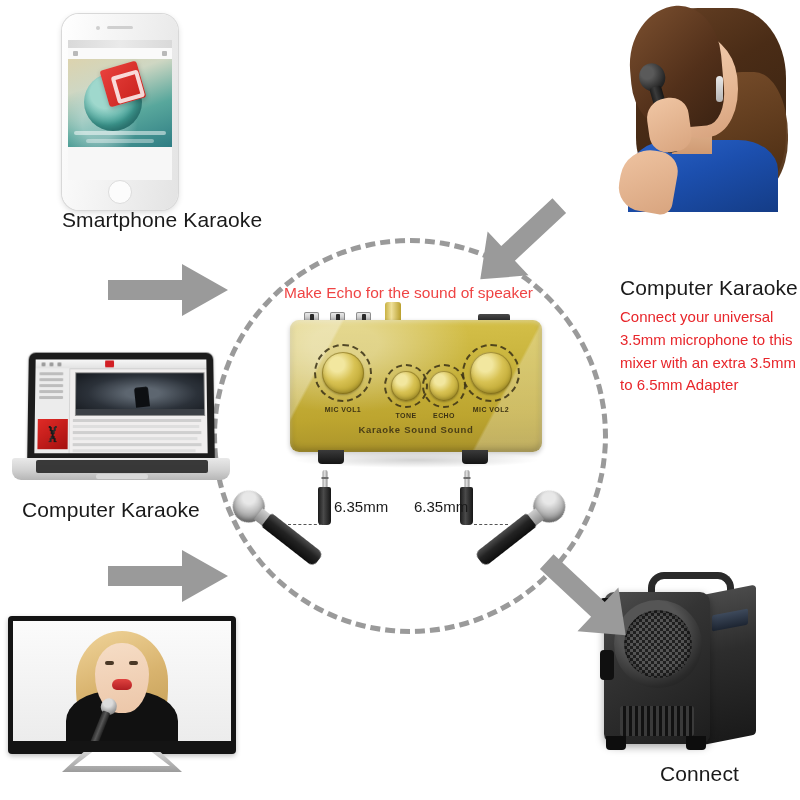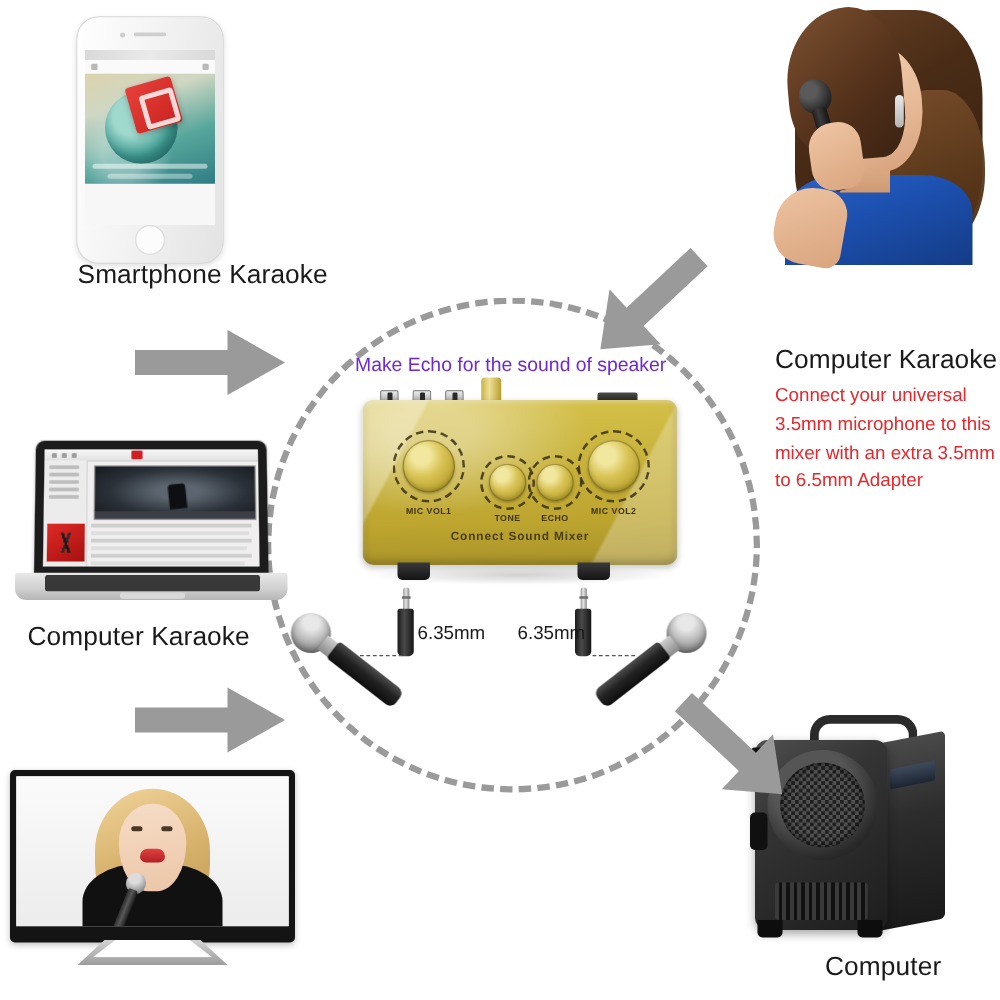--- a/index.html
+++ b/index.html
@@ -29,21 +29,21 @@
     white-space: nowrap;
   }
   .red-note {
     font-size: 15px;
     color: #e8262b;
     line-height: 1.52;
     width: 190px;
   }
   .headline {
     font-size: 15.5px;
-    color: #6d28d9;
+    color: #ef4444;
     white-space: nowrap;
   }
   .small-note {
     font-size: 15.5px;
     color: #1a1a1a;
     white-space: nowrap;
   }
   .jack-label {
     font-size: 15px;
     color: #1a1a1a;
@@ -618,21 +618,21 @@
     <div class="abs spk-panel"></div>
     <div class="abs spk-body"></div>
     <div class="abs spk-ring"></div>
     <div class="abs spk-grille"></div>
     <div class="abs spk-corner" style="left:600px; top:598px; width:16px; height:34px;"></div>
     <div class="abs spk-corner" style="left:600px; top:650px; width:14px; height:30px;"></div>
     <div class="abs spk-vent"></div>
     <div class="abs spk-foot" style="left:606px;"></div>
     <div class="abs spk-foot" style="left:686px;"></div>
   </div>
-  <div class="abs caption" style="left:660px; top:762px;">Computer</div>
+  <div class="abs caption" style="left:660px; top:762px;">Connect</div>
 
   <svg class="abs arrow-svg" style="left:524px; top:542px;" width="130" height="110" viewBox="0 0 130 110">
     <g transform="rotate(-47 65 55)">
       <path d="M52 0 L72 0 L72 70 L92 70 L62 108 L32 70 L52 70 Z" fill="#9a9a9a"></path>
     </g>
   </svg>
 
   <div class="abs headline" style="left:284px; top:284px;">Make Echo for the sound of speaker</div>
 
   <div class="abs jack-top" style="left:304px;"></div>
@@ -655,21 +655,21 @@
     <div class="abs knob-label" style="left:86px; top:92px; width:60px;">TONE</div>
 
     <div class="abs knob-scale" style="left:132px; top:44px; width:44px; height:44px;"></div>
     <div class="abs knob" style="left:139px; top:51px; width:30px; height:30px;"></div>
     <div class="abs knob-label" style="left:124px; top:92px; width:60px;">ECHO</div>
 
     <div class="abs knob-scale" style="left:172px; top:24px; width:58px; height:58px;"></div>
     <div class="abs knob" style="left:180px; top:32px; width:42px; height:42px;"></div>
     <div class="abs knob-label" style="left:162px; top:86px; width:78px;">MIC VOL2</div>
 
-    <div class="abs brand">Connect Sound Mixer</div>
+    <div class="abs brand">Karaoke Sound Sound</div>
   </div>
 
   <div class="abs mixer-outjack" style="left:318px;"></div>
   <div class="abs mixer-outjack" style="left:462px;"></div>
 
   <div class="abs plug" style="left:318px; top:470px; height:56px;">
     <div class="abs plug-tip"></div>
     <div class="abs plug-barrel"></div>
   </div>
   <div class="abs jack-label" style="left:334px; top:498px;">6.35mm</div>

